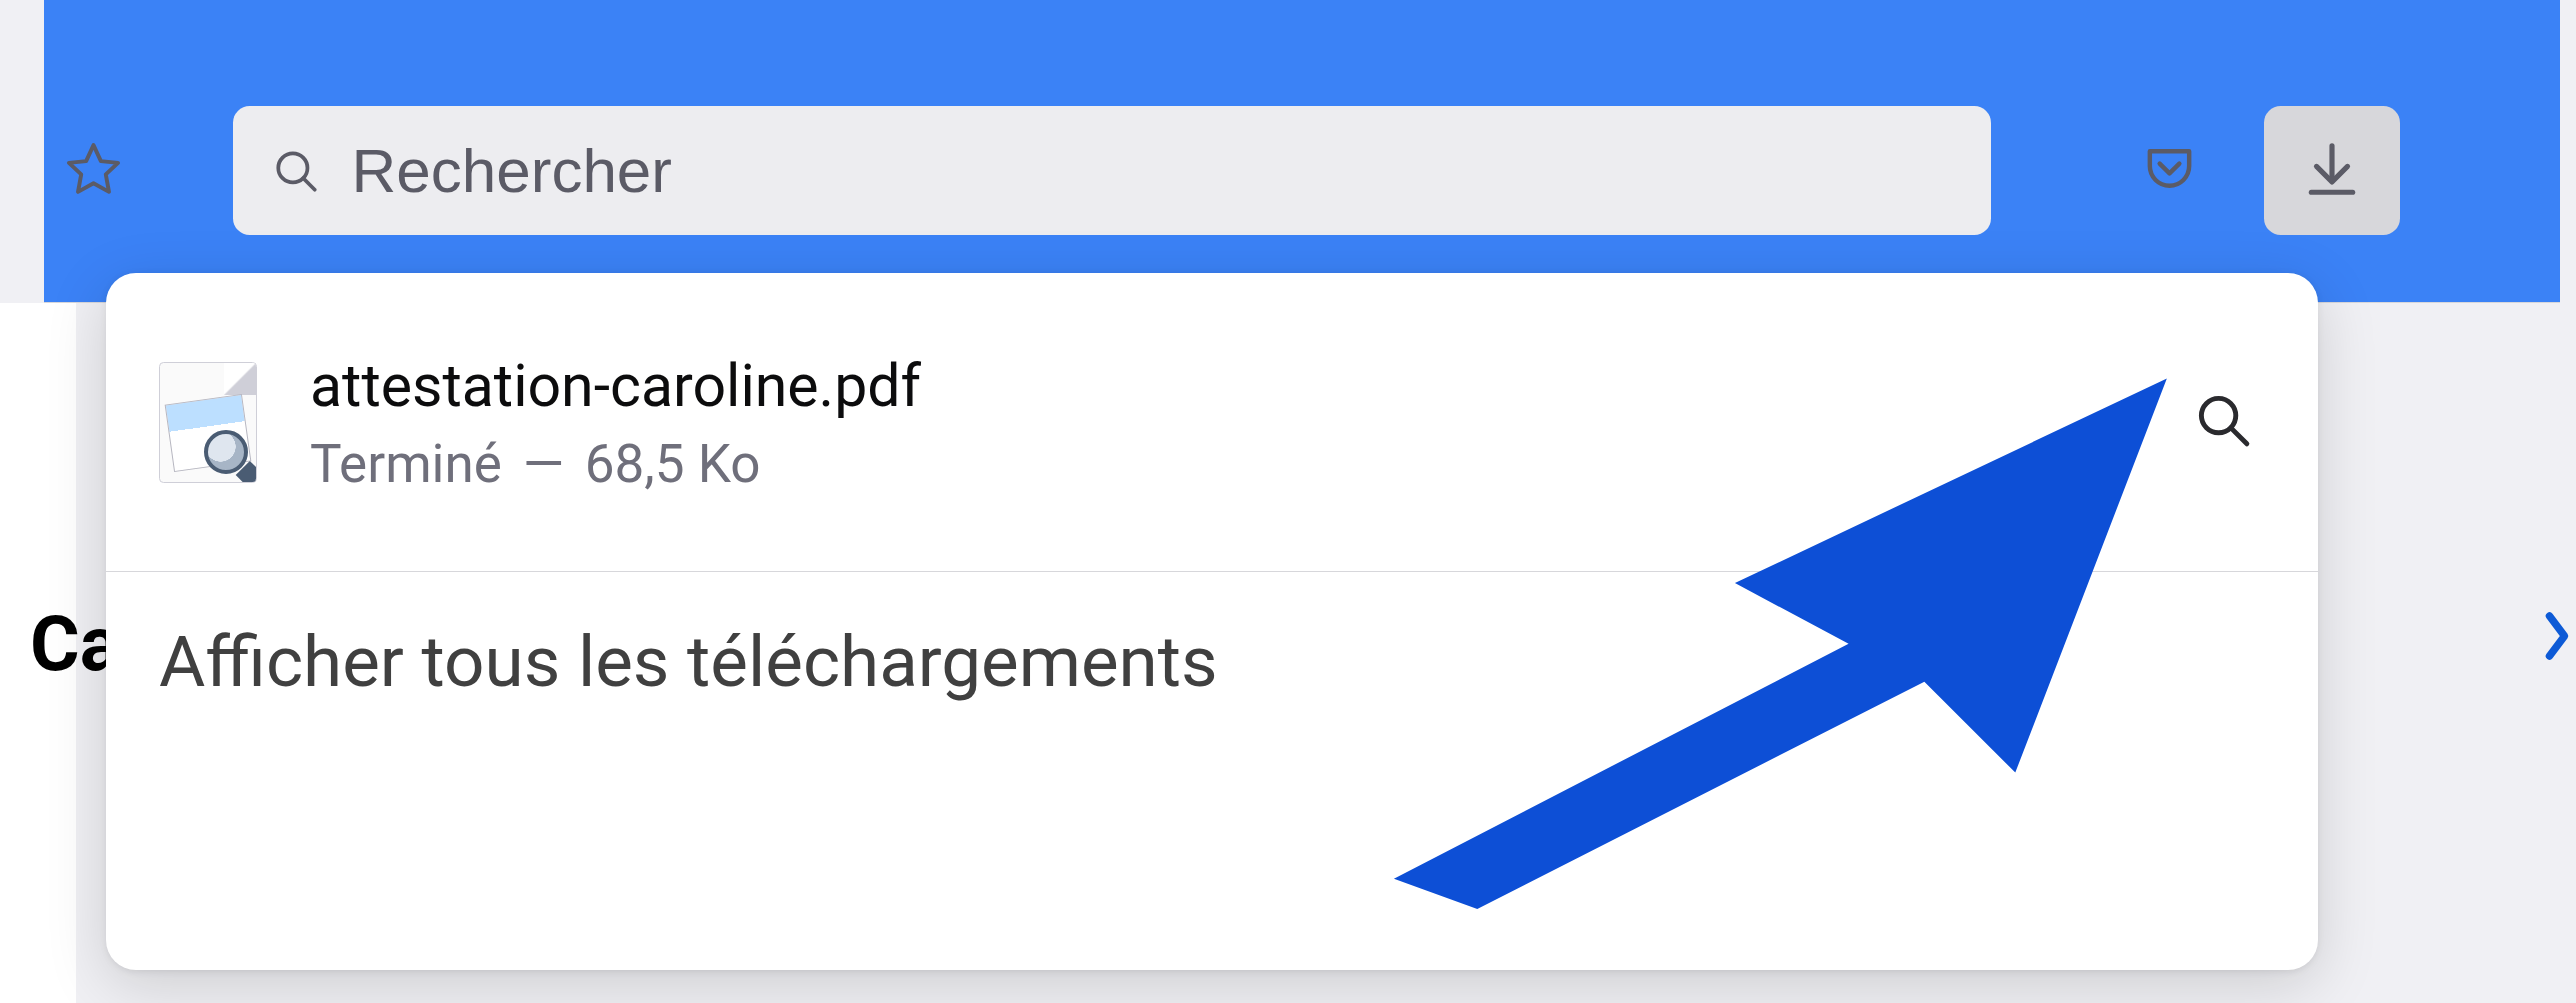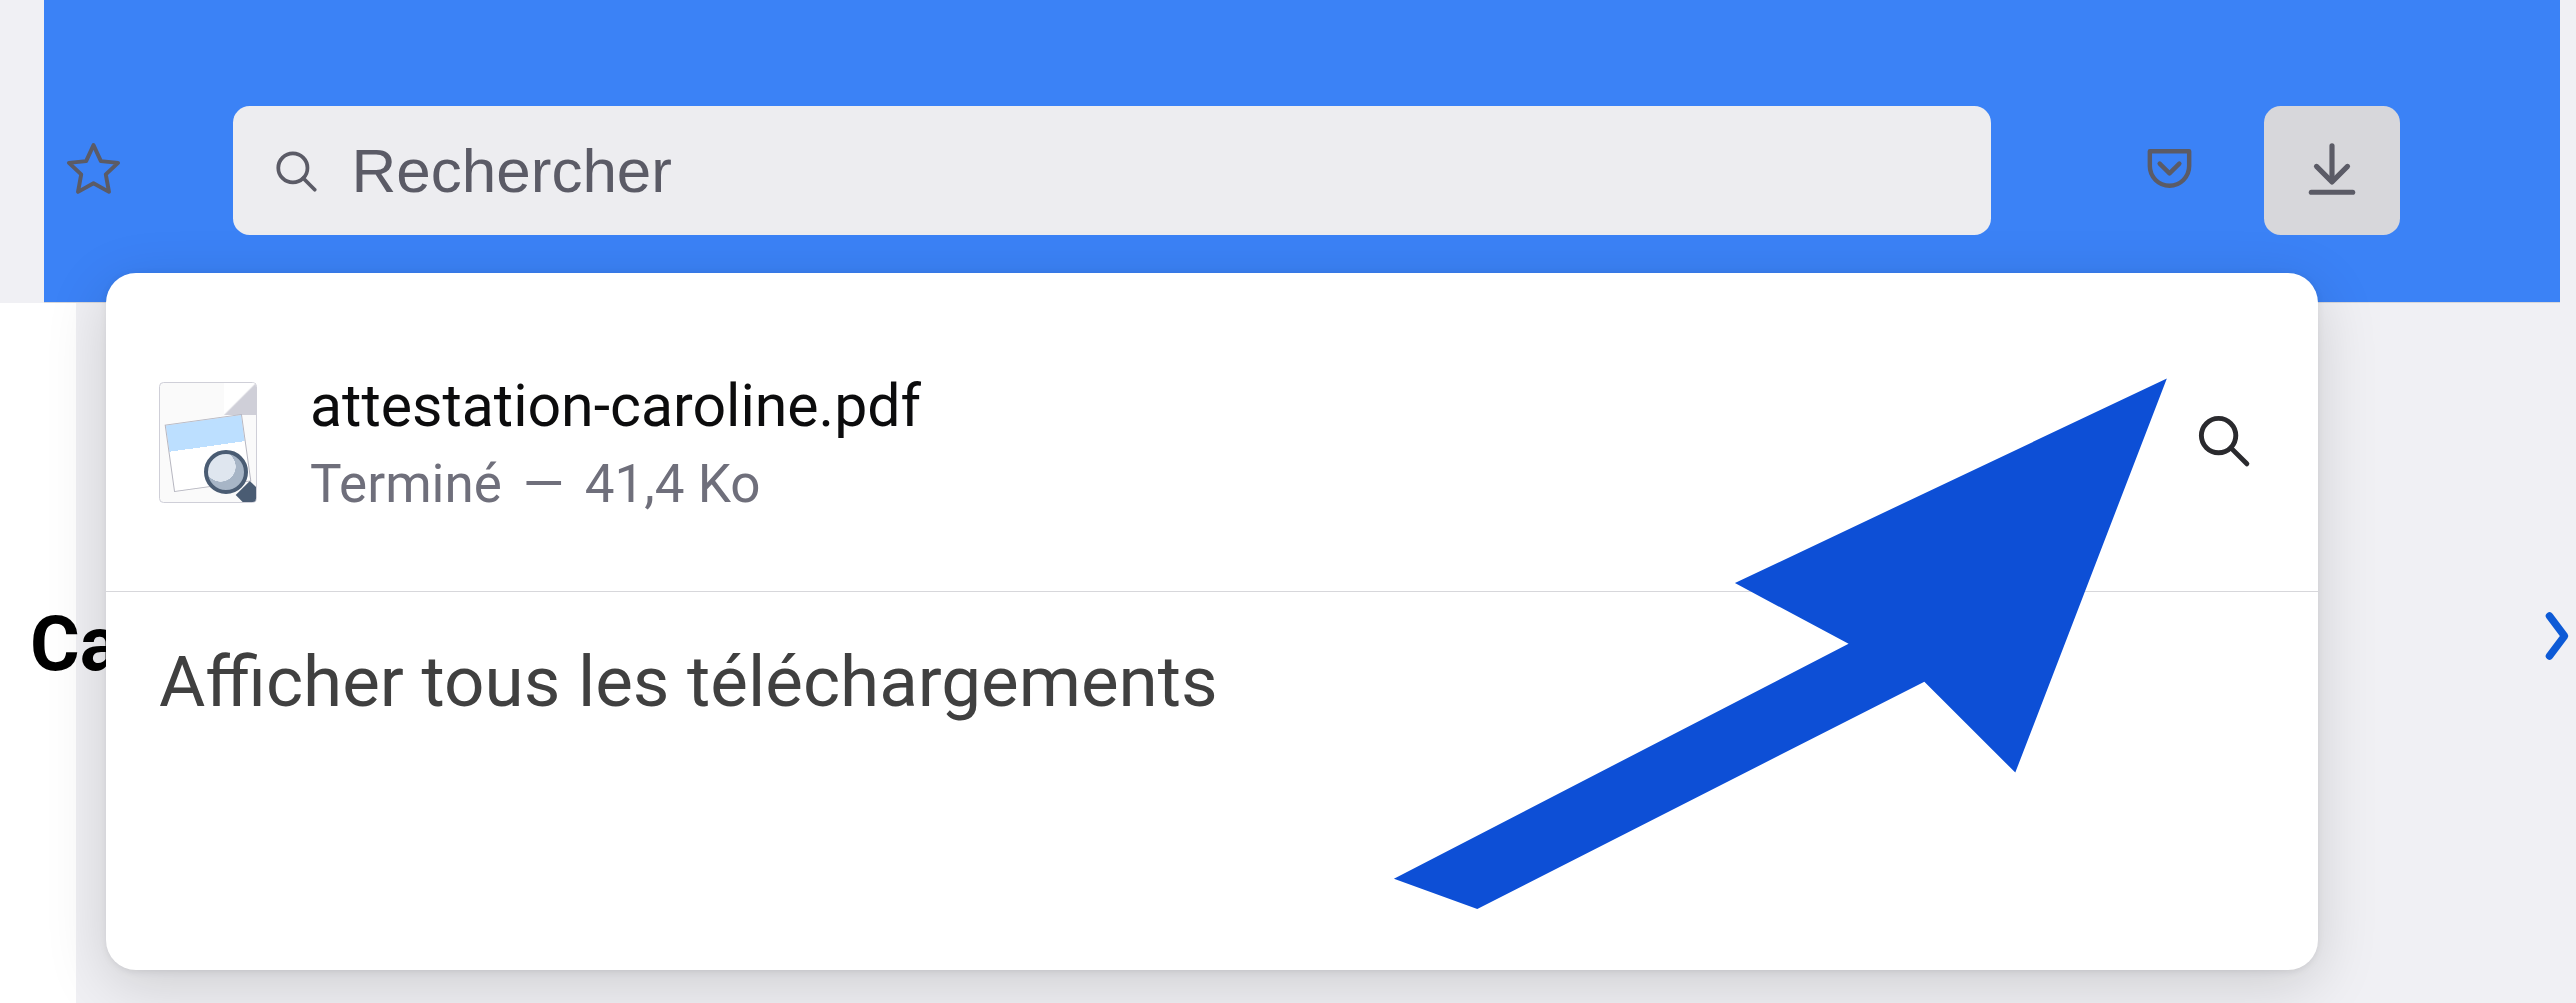--- a/index.html
+++ b/index.html
@@ -125,21 +125,21 @@
       width: 2212px;
       height: 697px;
       background: #ffffff;
       border-radius: 30px;
       box-shadow: 0 15px 61px rgba(0,0,0,0.15), 0 1.5px 7.6px rgba(0,0,0,0.08);
       overflow: hidden;
     }
     .dl-item {
       display: flex;
       align-items: center;
-      padding: 96px 53px 76px 53px;
+      padding: 76px 53px 76px 53px;
       border-bottom: 1.5px solid #d7d7db;
     }
     .dl-thumb {
       width: 98px; height: 121px;
       background: #fafafa;
       border: 1.5px solid #cfcfd8;
       border-radius: 4.5px;
       position: relative;
       margin-right: 53px;
       flex-shrink: 0;
@@ -275,21 +275,21 @@
   <div class="dl-item">
     <div class="dl-thumb">
       <div class="preview"></div>
       <div class="lens"></div>
     </div>
     <div class="dl-texts">
       <div class="dl-filename">attestation-caroline.pdf</div>
       <div class="dl-status">
         <span>Terminé</span>
         <span class="sep">—</span>
-        <span>41,4 Ko</span>
+        <span>68,5 Ko</span>
       </div>
     </div>
     <div class="dl-show-btn">
       <span>
         <svg viewBox="0 0 24 24" width="59" height="59" fill="none" stroke="currentColor" stroke-width="2" stroke-linecap="round">
           <circle cx="10" cy="10" r="7"></circle>
           <line x1="21.5" y1="21.5" x2="15" y2="15"></line>
         </svg>
       </span>
     </div>

